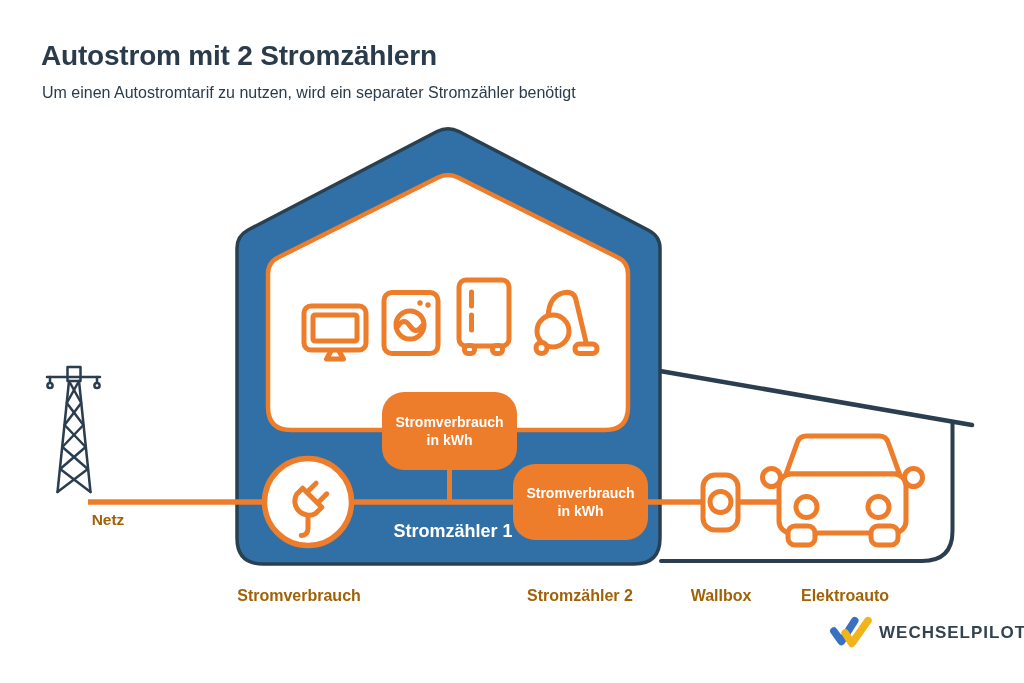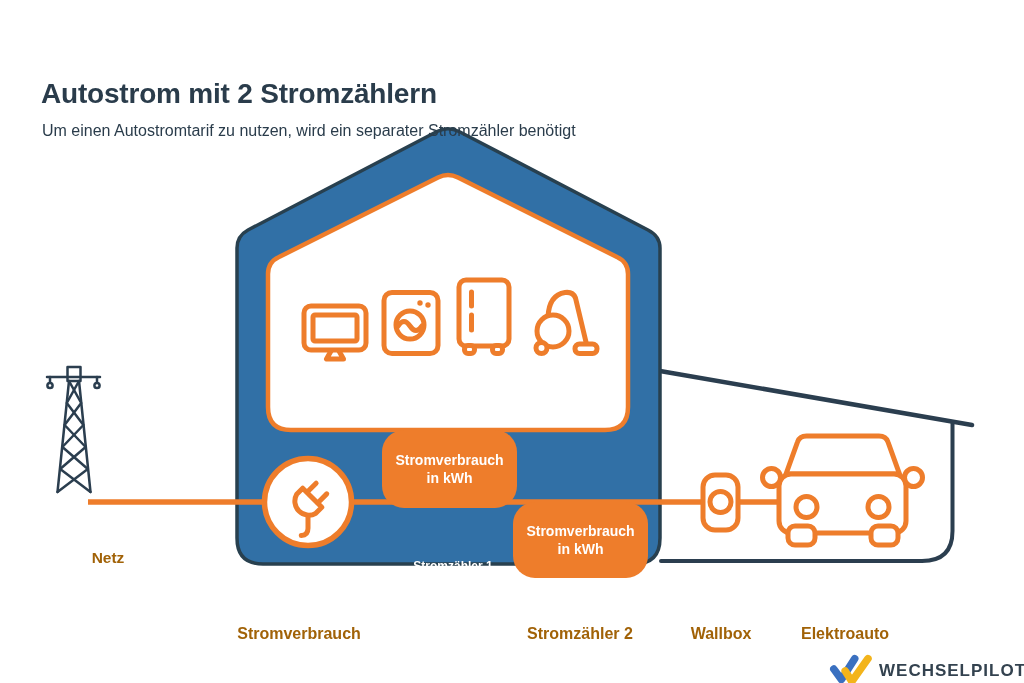--- a/index.html
+++ b/index.html
@@ -2,39 +2,39 @@
 <html><head>
 <meta charset="utf-8">
 <style>
   html,body{margin:0;padding:0;background:#ffffff;}
   .canvas{
     position:relative;width:1024px;height:683px;background:#ffffff;
     font-family:"Liberation Sans",sans-serif;overflow:hidden;
     color:#2A3C4B;
   }
   .diagram-svg{position:absolute;left:0;top:0;}
-  .abs{position:absolute;margin-top:38px;}
+  .abs{position:absolute;}
   .title{
     left:41px;top:40px;font-size:28px;font-weight:bold;letter-spacing:-0.2px;
     color:#2A3C4B;
   }
   .subtitle{
     left:42px;top:84px;font-size:16px;font-weight:500;color:#2A3C4B;
   }
   .meter-box{
     background:#EE7D2B;border-radius:22px;color:#ffffff;
     display:flex;flex-direction:column;align-items:center;justify-content:center;
     font-size:14px;font-weight:600;line-height:1.3;text-align:center;
   }
   .meter-box-1{left:382px;top:392px;width:135px;height:78px;}
   .meter-box-2{left:513px;top:464px;width:135px;height:76px;}
   .lbl{
     font-size:16px;font-weight:600;color:#a16207;text-align:center;
   }
-  .lbl-white{color:#ffffff;font-size:12px;}
+  .lbl-white{color:#ffffff;font-size:18px;}
   .lbl-netz{left:73px;top:511px;width:70px;font-size:15.5px;}
   .lbl-sz1{left:383px;top:521px;width:140px;}
   .lbl-haus{left:229px;top:587px;width:140px;}
   .lbl-sz2{left:510px;top:587px;width:140px;}
   .lbl-wallbox{left:671px;top:587px;width:100px;}
   .lbl-auto{left:785px;top:587px;width:120px;}
   .logo{
     left:826px;top:615px;display:flex;align-items:center;gap:7px;
   }
   .logo-text{

